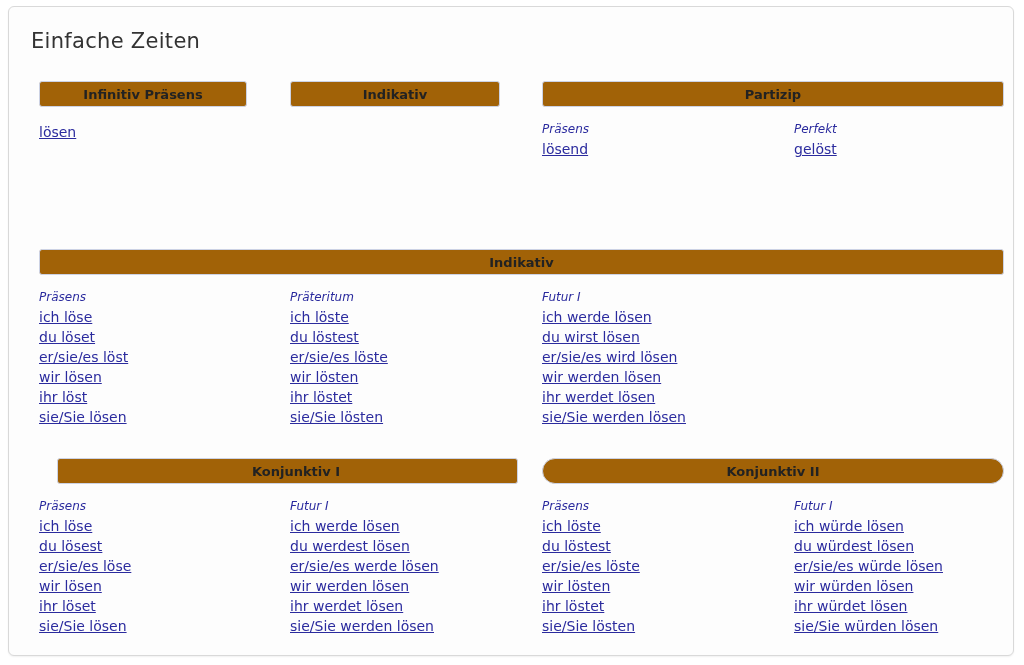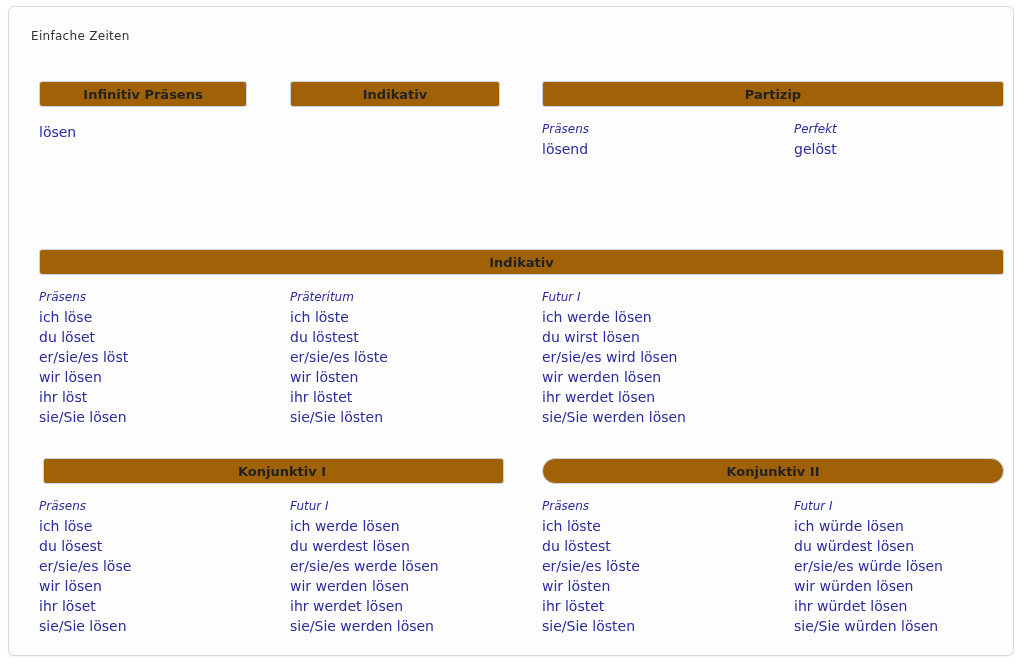--- a/index.html
+++ b/index.html
@@ -26,21 +26,21 @@
     border: 1px solid #d9d9d9;
     border-radius: 6px;
     background: #fdfdfd;
     box-shadow: 0 1px 2px rgba(0,0,0,0.06);
     overflow: hidden;
   }
   .title {
     position: absolute;
     left: 22px;
     top: 22px;
-    font-size: 12px;
+    font-size: 21px;
     color: #333333;
     letter-spacing: 0.3px;
   }
   .header-bar {
     position: absolute;
     box-sizing: border-box;
     background: #a16207;
     border: 1px solid #ccd2e4;
     border-radius: 3px;
     height: 26px;
@@ -58,20 +58,21 @@
     color: #2b2b9e;
     font-style: italic;
     margin-bottom: 3px;
     white-space: nowrap;
   }
   .form {
     font-size: 14px;
     color: #2b2b9e;
     line-height: 20px;
     white-space: nowrap;
+    text-decoration: underline;
   }
   .form.it {
     font-style: italic;
   }
   .list {
     margin: 0;
     padding: 0;
     list-style: none;
   }
 </style>
@@ -137,21 +138,21 @@
       <ul class="list">
         <li class="form">ich werde lösen</li>
         <li class="form">du wirst lösen</li>
         <li class="form">er/sie/es wird lösen</li>
         <li class="form">wir werden lösen</li>
         <li class="form">ihr werdet lösen</li>
         <li class="form">sie/Sie werden lösen</li>
       </ul>
     </div>
 
-    <div class="header-bar" style="left:34px; top:451px; width:461px;padding-left:17px;">Konjunktiv I</div>
+    <div class="header-bar" style="left:48px; top:451px; width:461px;padding-left:17px;">Konjunktiv I</div>
 
     <div class="col" style="left:30px; top:492px; width:240px;">
       <div class="sub">Präsens</div>
       <ul class="list">
         <li class="form">ich löse</li>
         <li class="form">du lösest</li>
         <li class="form">er/sie/es löse</li>
         <li class="form">wir lösen</li>
         <li class="form">ihr löset</li>
         <li class="form">sie/Sie lösen</li>

